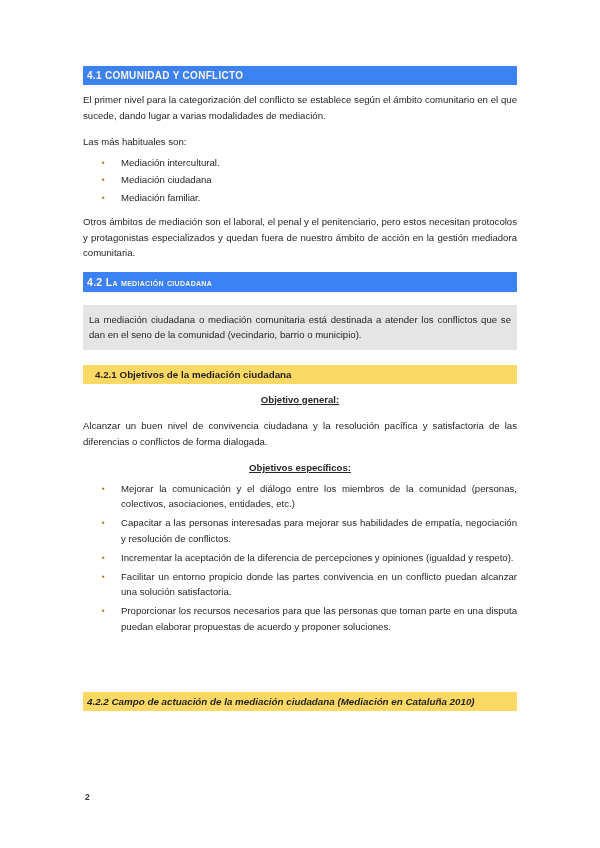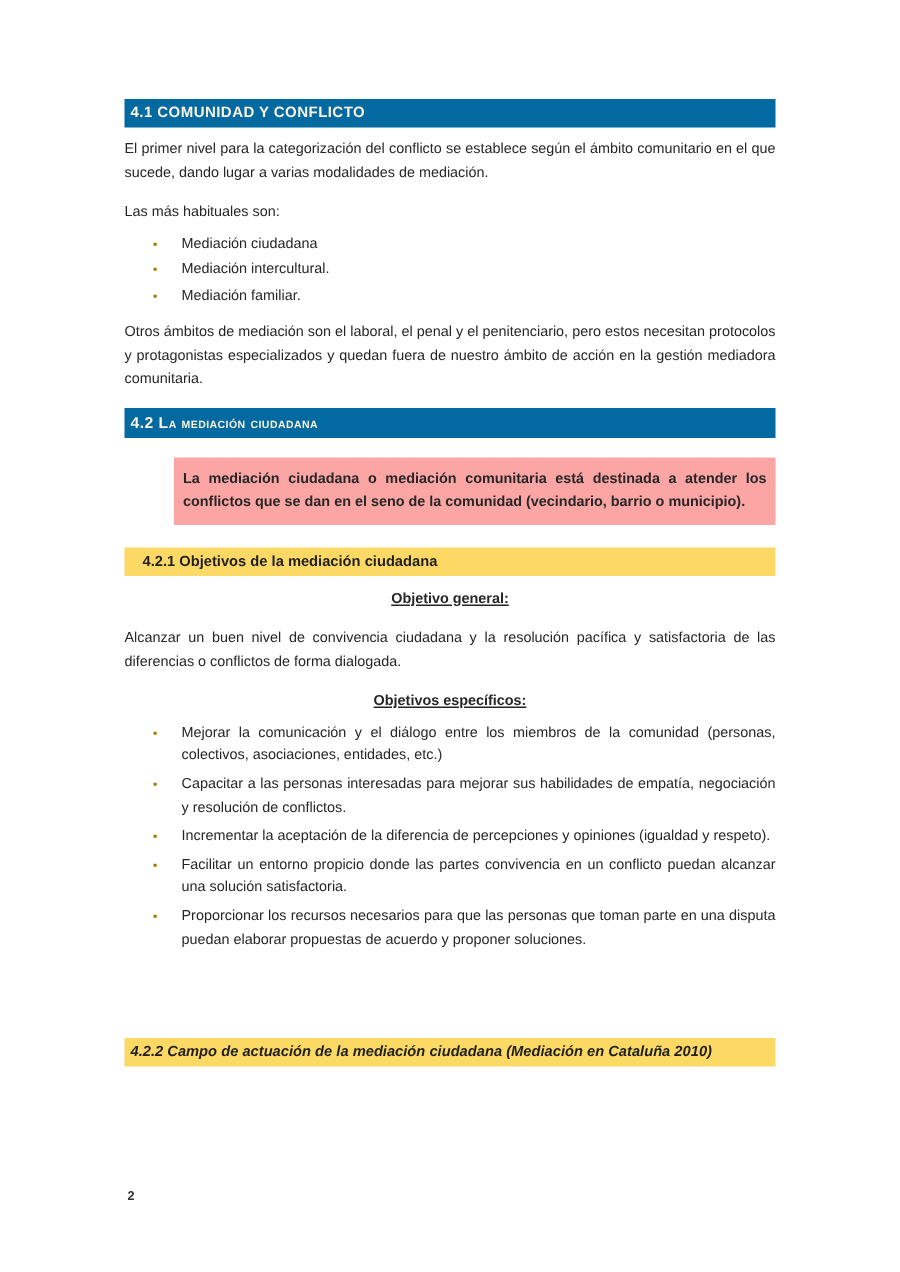--- a/index.html
+++ b/index.html
@@ -20,21 +20,21 @@
     position: absolute;
     left: 83px;
     top: 66px;
     width: 434px;
   }
   .bar {
     box-sizing: border-box;
     padding: 4px 5px 4px 4px;
   }
   .bar-dark {
-    background: #0369a1;
+    background: #3b82f6;
     color: #FAF3DF;
     font-weight: bold;
     font-size: 10px;
     letter-spacing: 0.3px;
     margin-bottom: 7px;
   }
   .bar-dark.caps { text-transform: uppercase; }
   .bar-dark.smallcaps {
     font-variant: small-caps;
     font-size: 10.5px;
@@ -72,28 +72,27 @@
     position: absolute;
     left: 19px;
     top: 0;
     color: #9A7800;
     font-size: 8px;
   }
   .bullets.spaced { margin-bottom: 0; }
   .bullets.spaced li { margin-bottom: 3.5px; }
   .highlight {
     box-sizing: border-box;
-    background: #fca5a5;
+    background: #e5e5e5;
     font-size: 9.6px;
-    font-weight: bold;
+    font-weight: normal;
     line-height: 15.5px;
     text-align: justify;
     padding: 7px 6px;
     margin-bottom: 15px;
-    margin-left: 33px;
   }
   .bar-subheading { margin-bottom: 8px; padding-left: 12px; }
   .bar-last { margin-top: 58px; font-style: italic; }
   .page-footer {
     position: absolute;
     left: 85px;
     top: 792px;
     font-size: 8.5px;
     font-weight: bold;
     color: #333333;
@@ -105,22 +104,22 @@
 <div class="page">
   <div class="content">
 
     <div class="bar bar-dark caps">4.1 COMUNIDAD Y CONFLICTO</div>
 
     <p class="para">El primer nivel para la categorización del conflicto se establece según el ámbito comunitario en el que sucede, dando lugar a varias modalidades de mediación.</p>
 
     <p class="para tight">Las más habituales son:</p>
 
     <ul class="bullets">
+      <li>Mediación intercultural.</li>
       <li>Mediación ciudadana</li>
-      <li>Mediación intercultural.</li>
       <li>Mediación familiar.</li>
     </ul>
 
     <p class="para">Otros ámbitos de mediación son el laboral, el penal y el penitenciario, pero estos necesitan protocolos y protagonistas especializados y quedan fuera de nuestro ámbito de acción en la gestión mediadora comunitaria.</p>
 
     <div class="bar bar-dark smallcaps">4.2 La mediación ciudadana</div>
 
     <div class="highlight">La mediación ciudadana o mediación comunitaria está destinada a atender los conflictos que se dan en el seno de la comunidad (vecindario, barrio o municipio).</div>
 
     <div class="bar bar-light bar-subheading">4.2.1 Objetivos de la mediación ciudadana</div>

